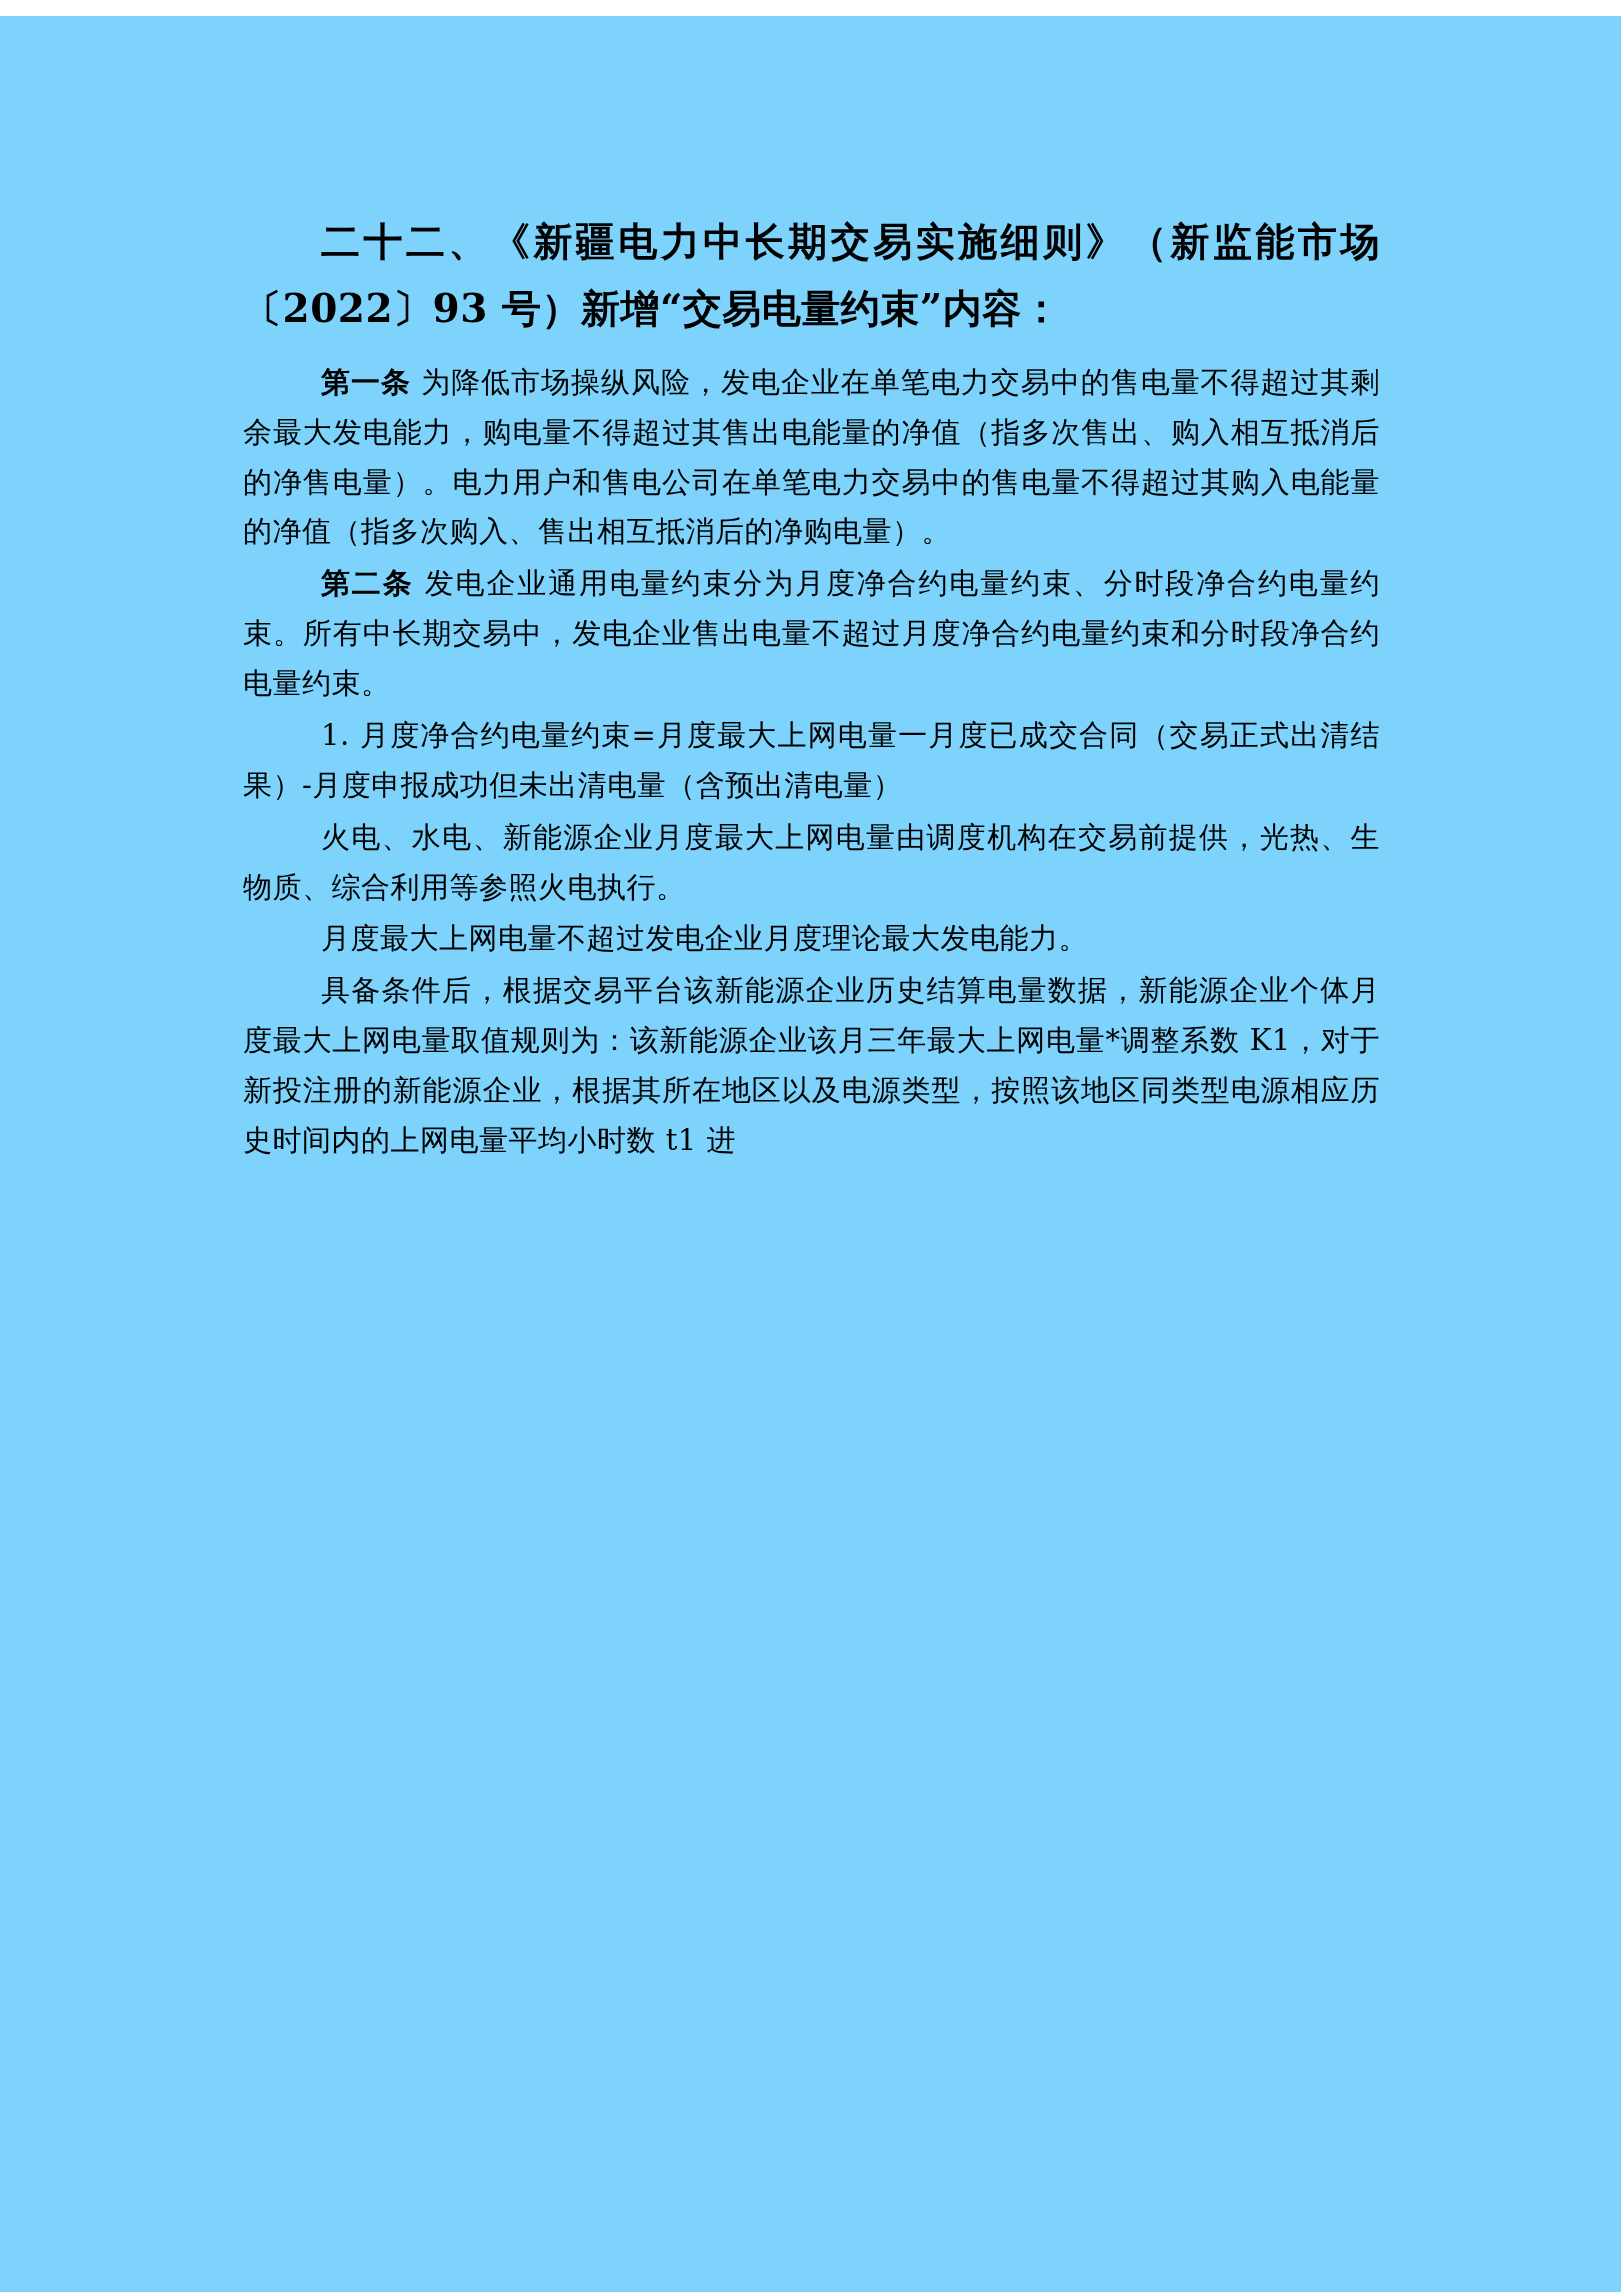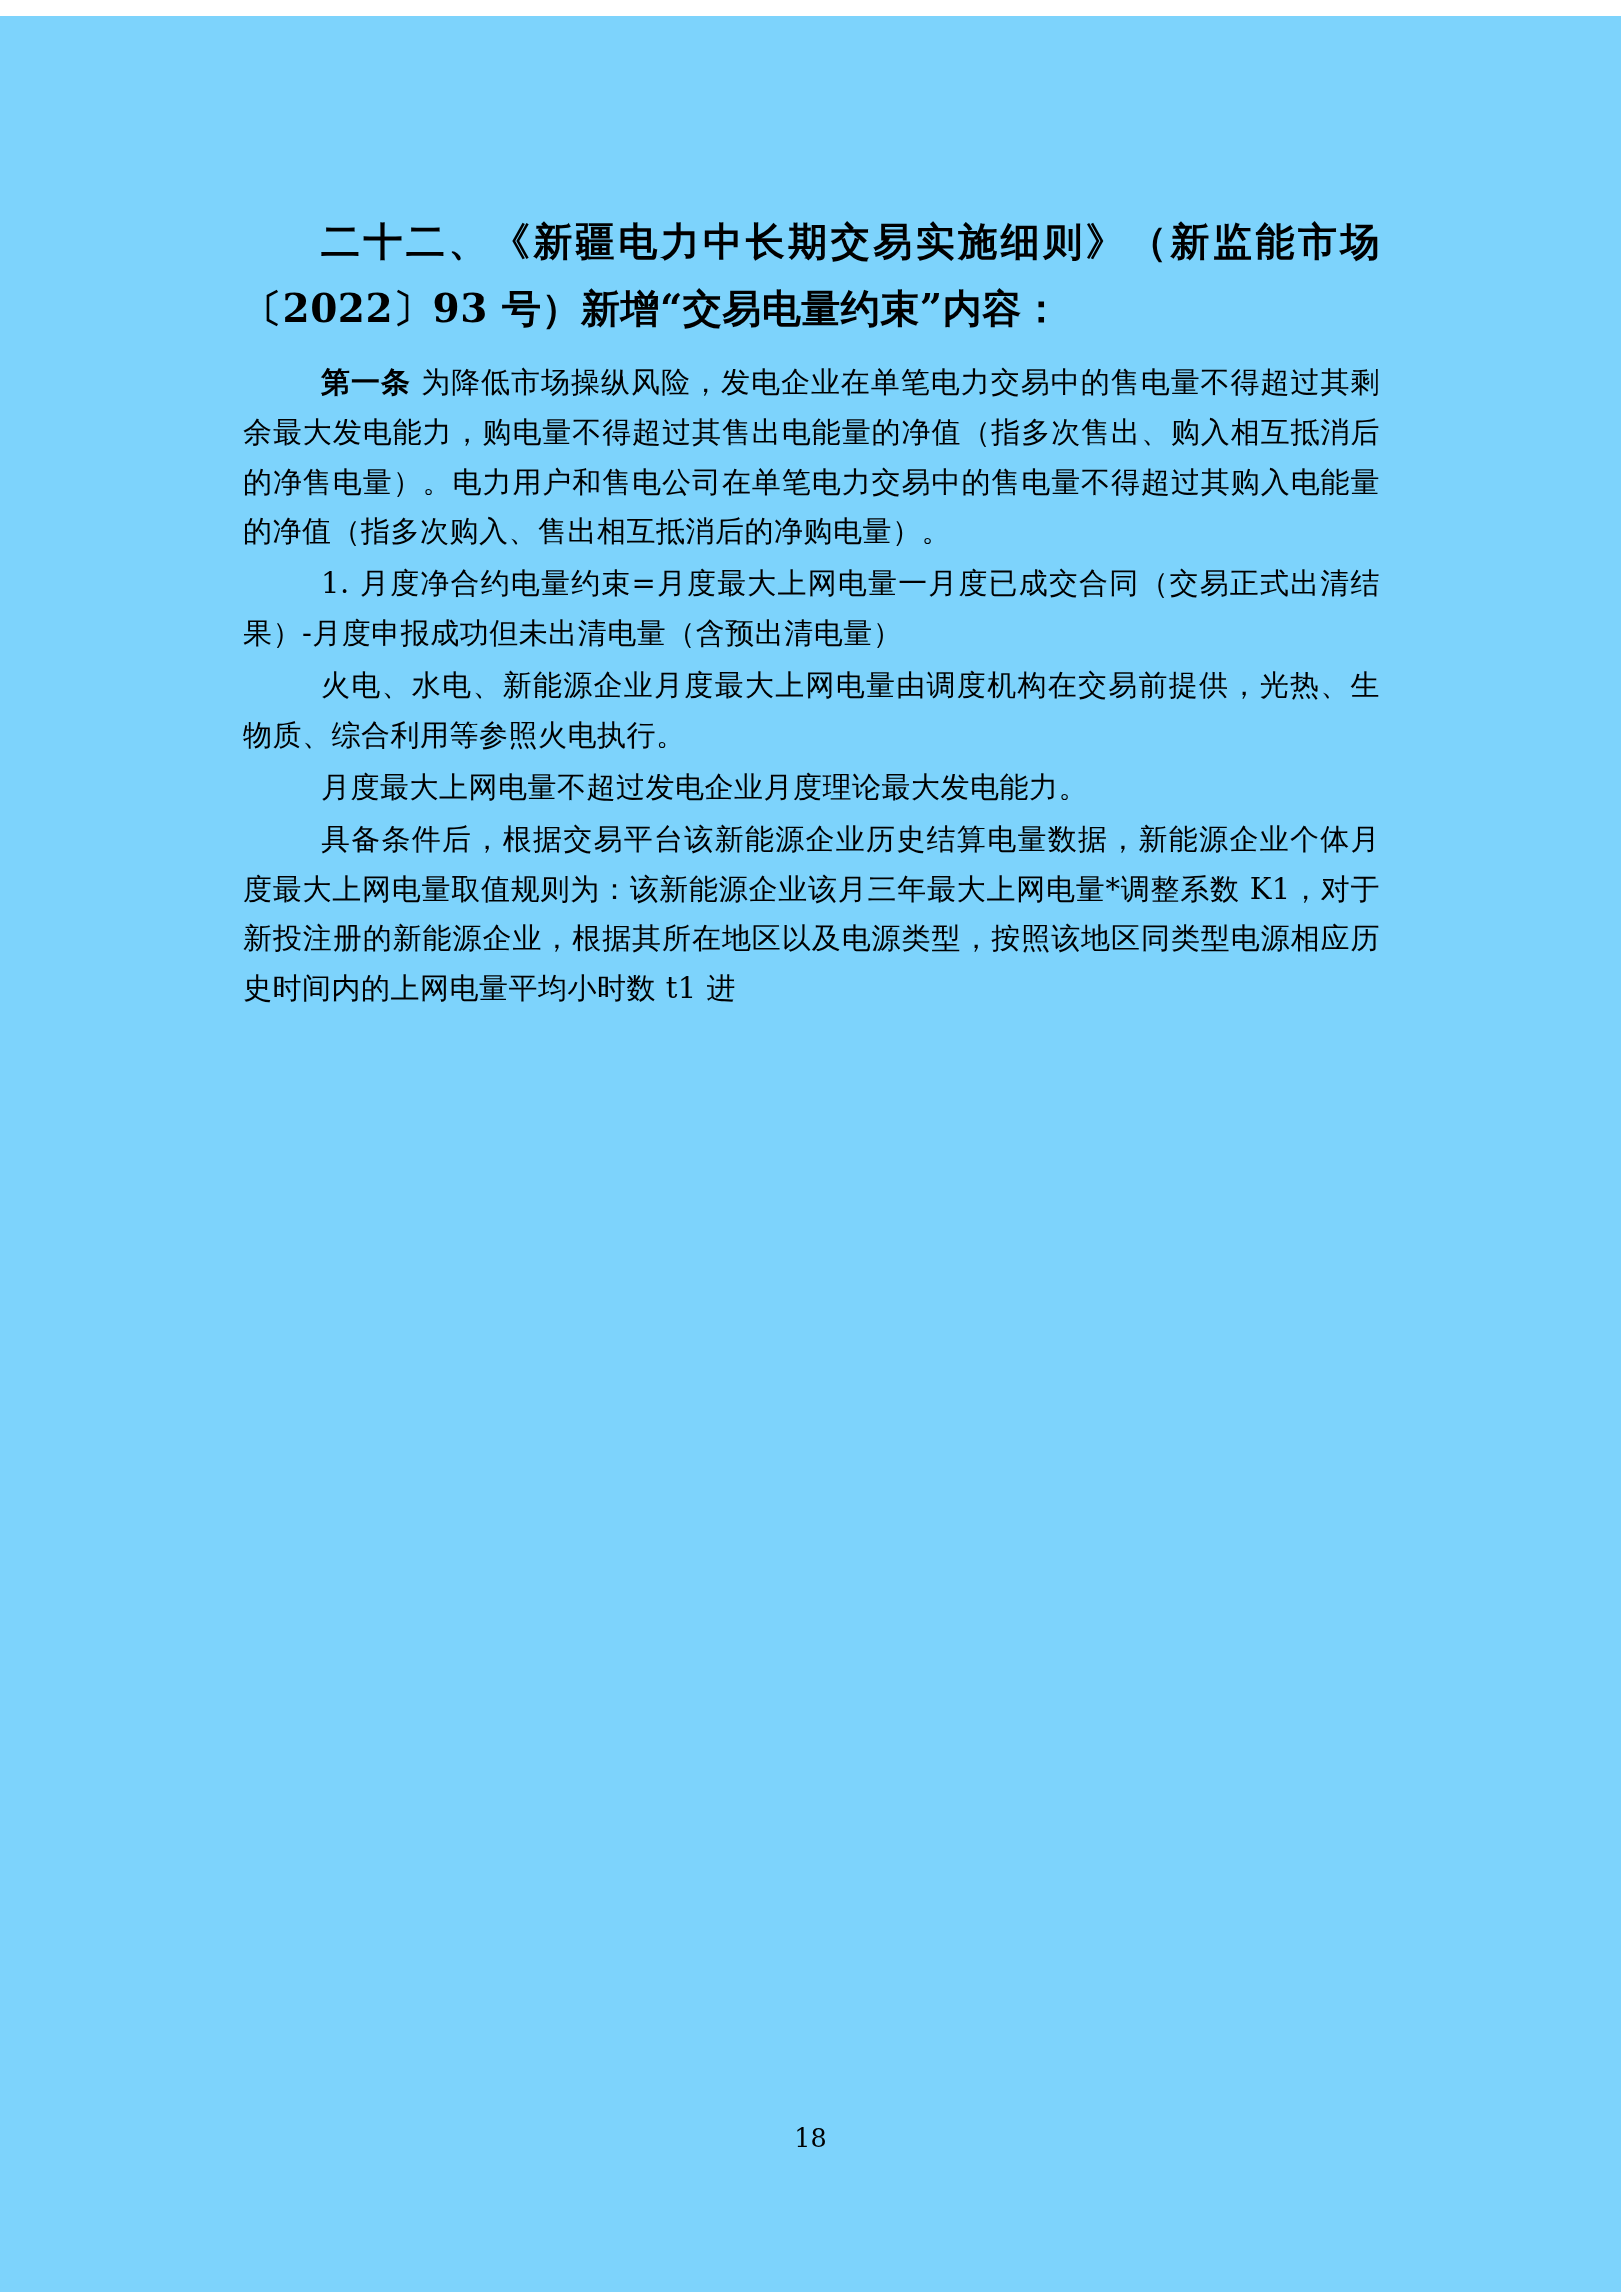--- a/index.html
+++ b/index.html
@@ -63,27 +63,27 @@
 <body>
 
 <div class="page">
 
   <div class="content">
 
     <p class="heading">二十二、《新疆电力中长期交易实施细则》（新监能市场〔2022〕93 号）新增“交易电量约束”内容：</p>
 
     <p class="para indent"><span class="art-label">第一条</span> <span>为降低市场操纵风险，发电企业在单笔电力交易中的售电量不得超过其剩余最大发电能力，购电量不得超过其售出电能量的净值（指多次售出、购入相互抵消后的净售电量）。电力用户和售电公司在单笔电力交易中的售电量不得超过其购入电能量的净值（指多次购入、售出相互抵消后的净购电量）。</span></p>
 
+    <p class="para indent"><span class="art-label">第二条</span> <span>发电企业通用电量约束分为月度净合约电量约束、分时段净合约电量约束。所有中长期交易中，发电企业售出电量不超过月度净合约电量约束和分时段净合约电量约束。</span></p>
 
     <p class="para indent">1. 月度净合约电量约束=月度最大上网电量一月度已成交合同（交易正式出清结果）-月度申报成功但未出清电量（含预出清电量）</p>
 
     <p class="para indent">火电、水电、新能源企业月度最大上网电量由调度机构在交易前提供，光热、生物质、综合利用等参照火电执行。</p>
 
     <p class="para indent">月度最大上网电量不超过发电企业月度理论最大发电能力。</p>
 
     <p class="para indent">具备条件后，根据交易平台该新能源企业历史结算电量数据，新能源企业个体月度最大上网电量取值规则为：该新能源企业该月三年最大上网电量*调整系数 K1，对于新投注册的新能源企业，根据其所在地区以及电源类型，按照该地区同类型电源相应历史时间内的上网电量平均小时数 t1 进</p>
 
   </div>
 
-  <div class="footer">18</div>
 
 </div>
 
 
 </body></html>

